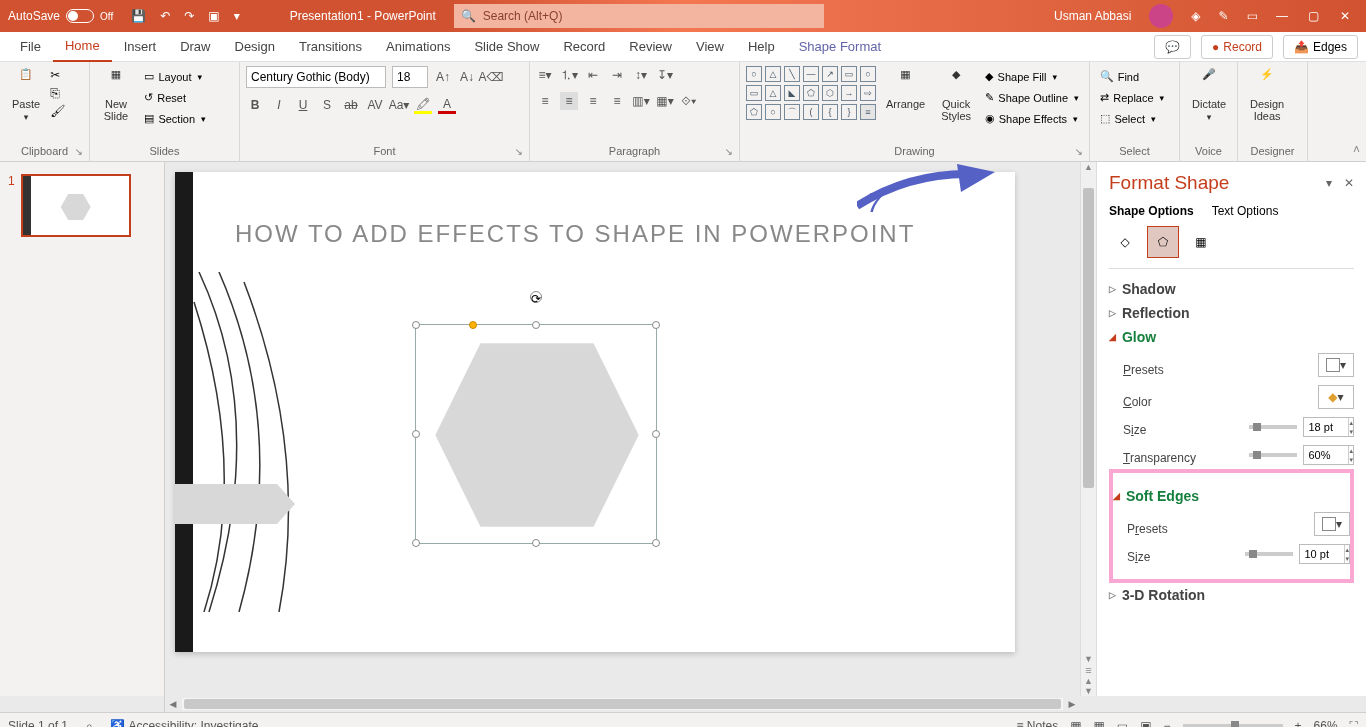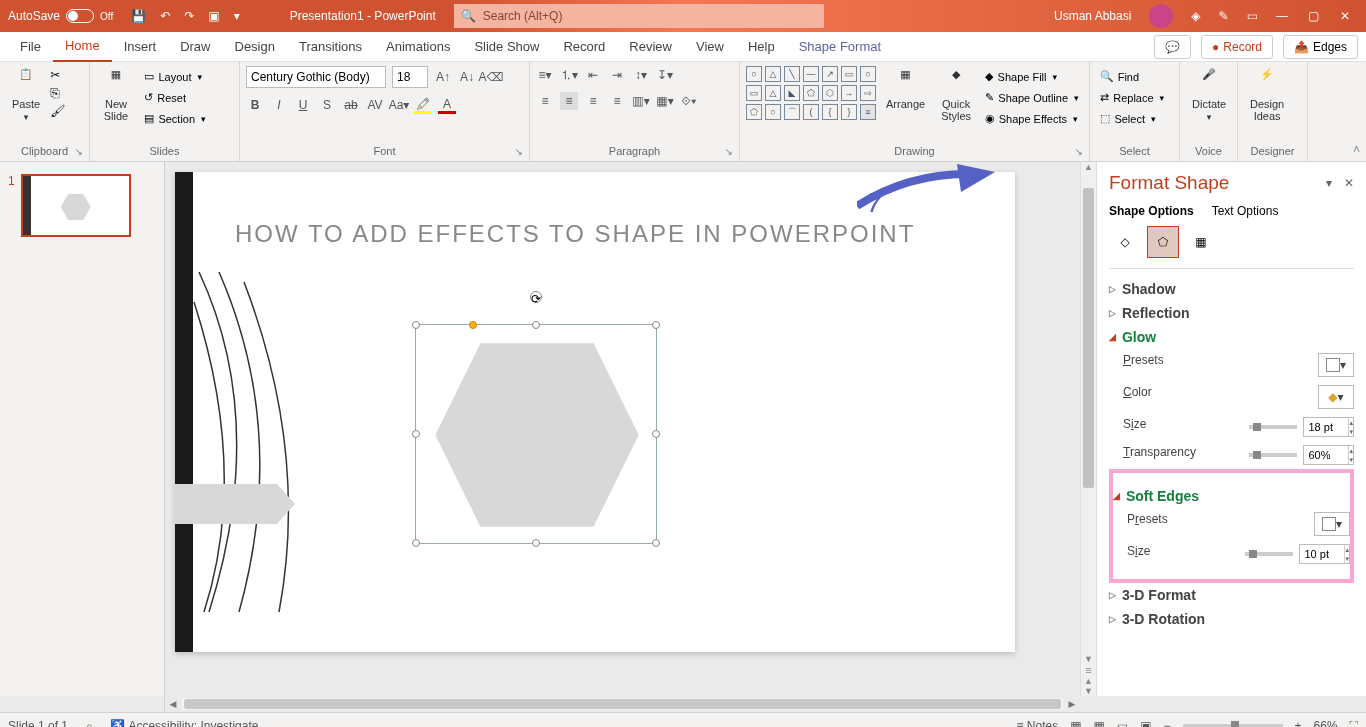--- a/index.html
+++ b/index.html
@@ -87,21 +87,21 @@
 .pane-tabs { display: flex; gap: 18px; font-size: 12px; margin-bottom: 8px; }
 .pane-tabs span.active { font-weight: 600; }
 .pane-icons { display: flex; gap: 6px; margin-bottom: 10px; }
 .pane-icons span { width: 32px; height: 32px; border: 1px solid transparent; display: flex; align-items: center; justify-content: center; }
 .pane-icons span.active { background: #e0c8c0; border-color: #c43e1c; }
 .pane-hr { border: none; border-top: 1px solid #ddd; margin: 2px 0 8px 0; }
 .section-label { display: flex; align-items: center; gap: 6px; font-size: 14px; font-weight: 600; color: #444; padding: 4px 0; cursor: pointer; }
 .section-label::before { content: '▷'; font-size: 9px; color: #888; }
 .section-label.open::before { content: '◢'; color: #c43e1c; }
 .section-label.accent { color: #15803d; }
-.subfield { display: flex; align-items: flex-start; justify-content: space-between; padding: 4px 0 4px 14px; font-size: 12px; color: #444; }
+.subfield { display: flex; align-items: flex-end; justify-content: space-between; padding: 4px 0 4px 14px; font-size: 12px; color: #444; }
 .subfield .underline { text-decoration: underline; text-decoration-style: solid; }
 .spinner { display: flex; align-items: center; border: 1px solid #bbb; }
 .spinner input { border: none; width: 44px; height: 18px; font-size: 11px; padding: 0 4px; }
 .spinner .spinbtns { display: flex; flex-direction: column; font-size: 7px; line-height: 9px; color: #666; border-left: 1px solid #ccc; }
 .slider { width: 48px; height: 4px; background: #ccc; position: relative; margin: 0 6px; }
 .slider::after { content: ''; position: absolute; width: 8px; height: 8px; background: #888; top: -2px; left: 4px; }
 .preset-btn { width: 36px; height: 24px; border: 1px solid #bbb; display: flex; align-items: center; justify-content: center; }
 .preset-btn .sq { width: 14px; height: 14px; border: 1px solid #888; }
 .soft-edges-box { border: 4px solid #f9a8d4; padding: 11px 0; }
 
@@ -463,23 +463,20 @@
               <input value="10 pt" style="">
               <span class="spinbtns">
                 <span>▴</span>
                 <span>▾</span>
               </span>
             </span>
           </span>
       </div>
     </div>
     <div class="section-label">
-        <span>3-D Format</span>
-      </div>
-    <div class="section-label">
         <span>3-D Rotation</span>
       </div>
   </div>
 </div>
 
 <div class="hscroll-row">
   <div class="filler"></div>
   <div class="hbar">
     <span class="arrow">◀</span>
     <div class="track">

